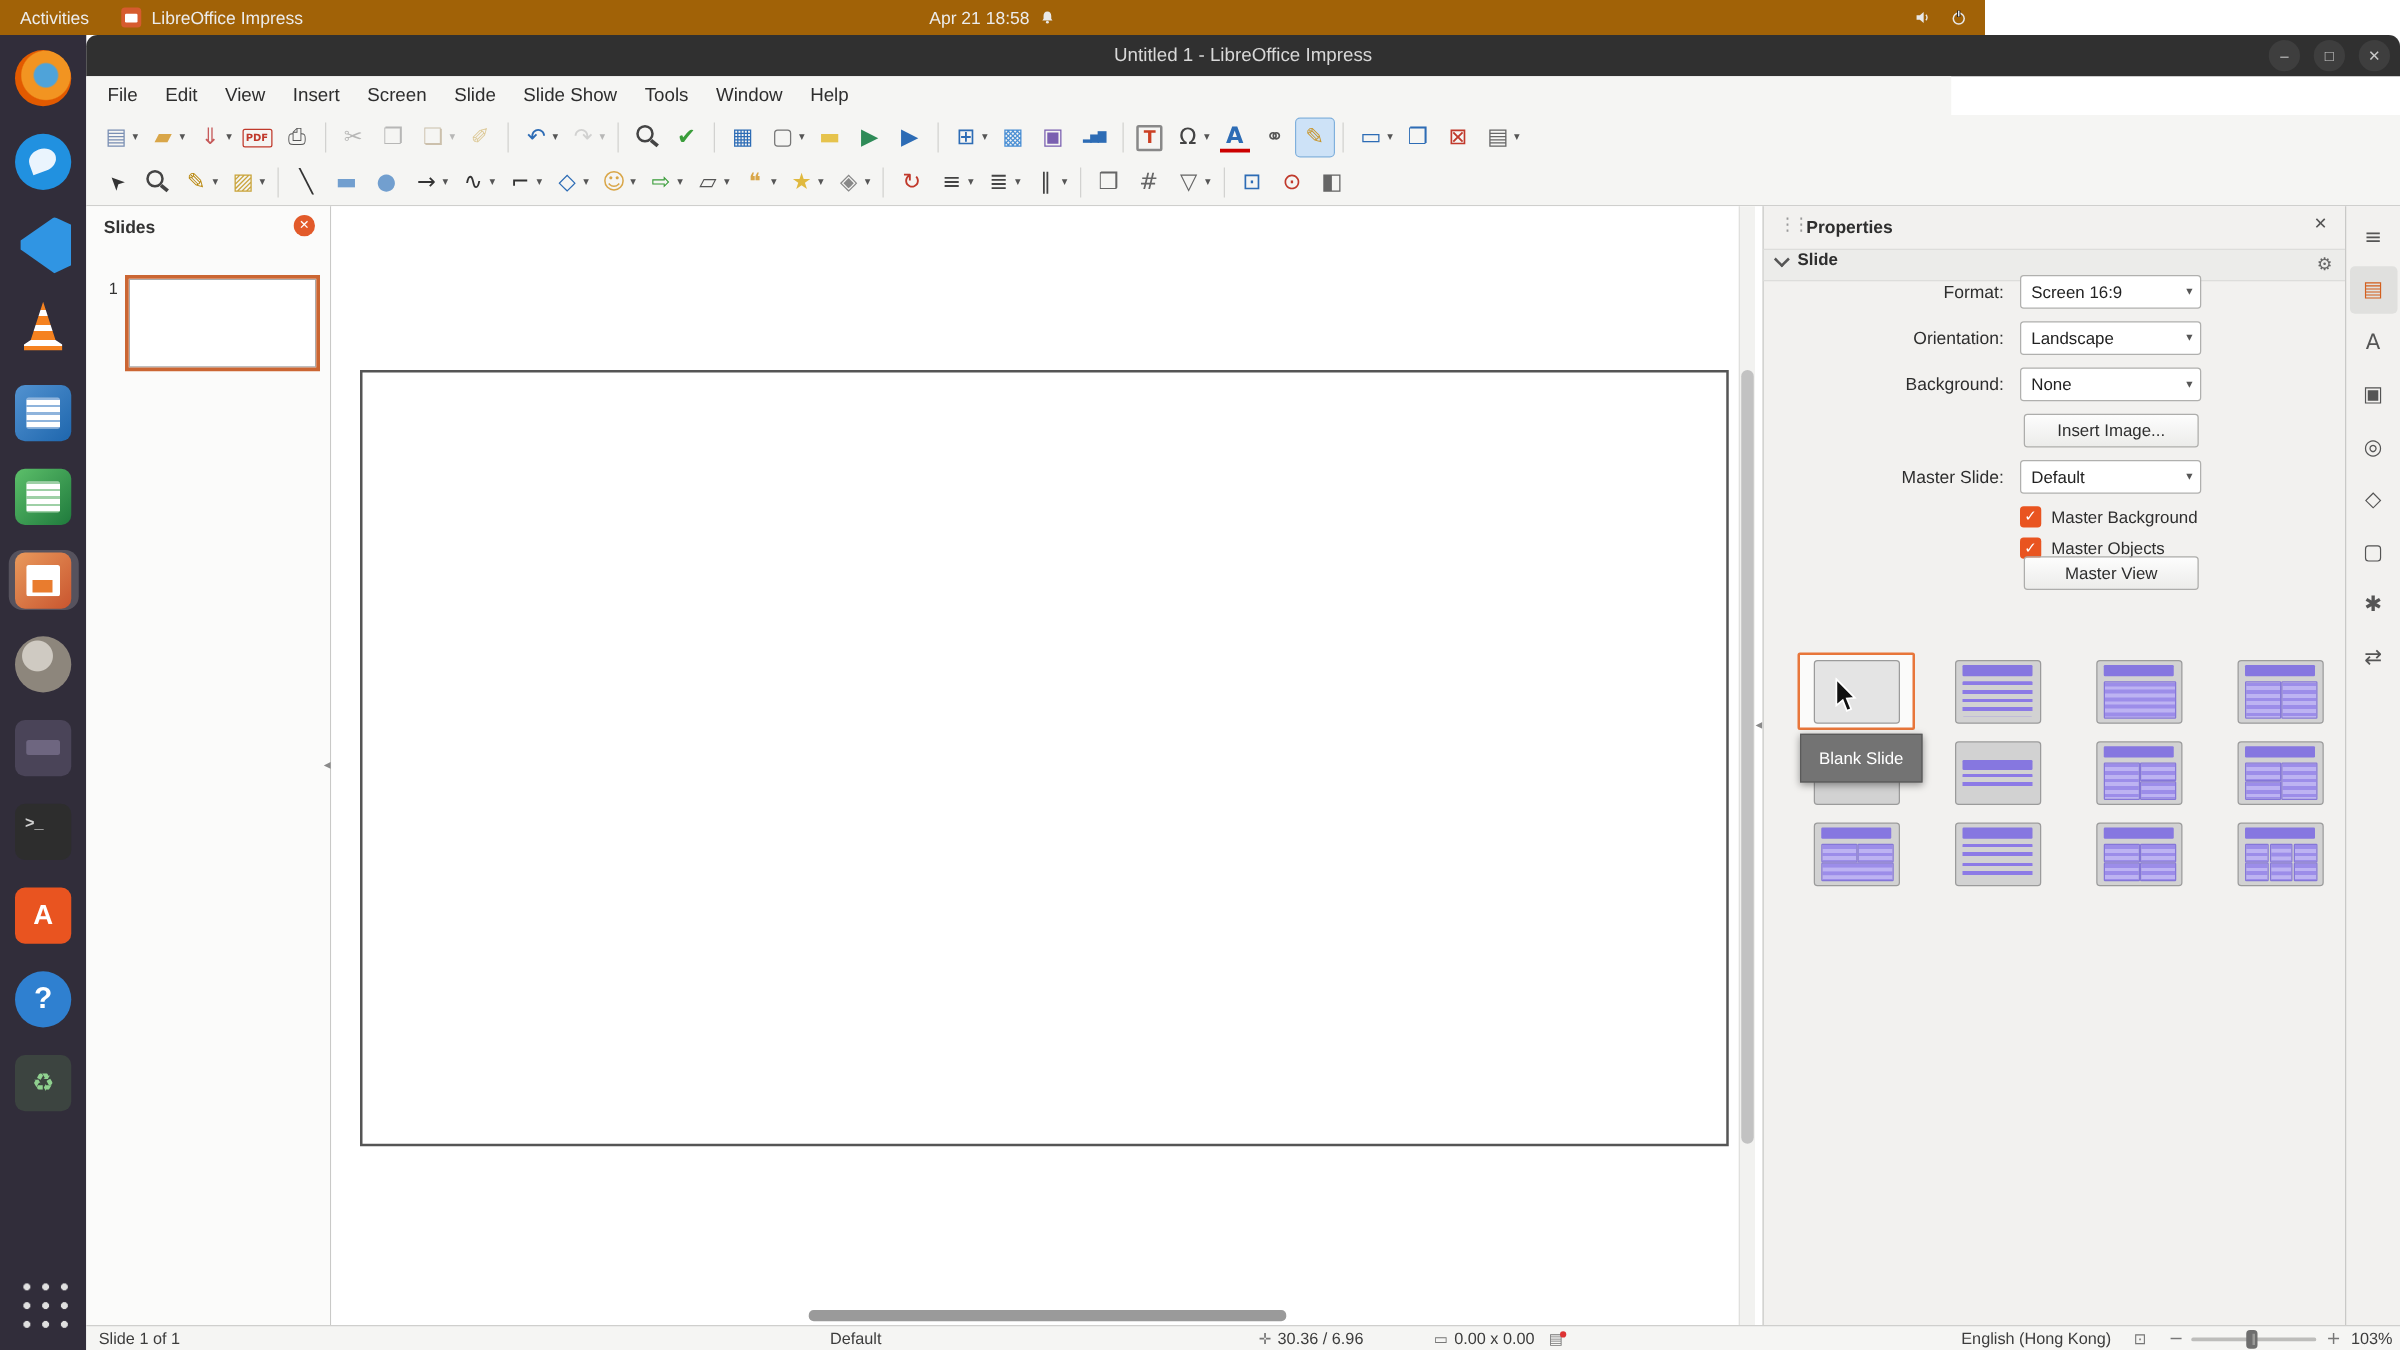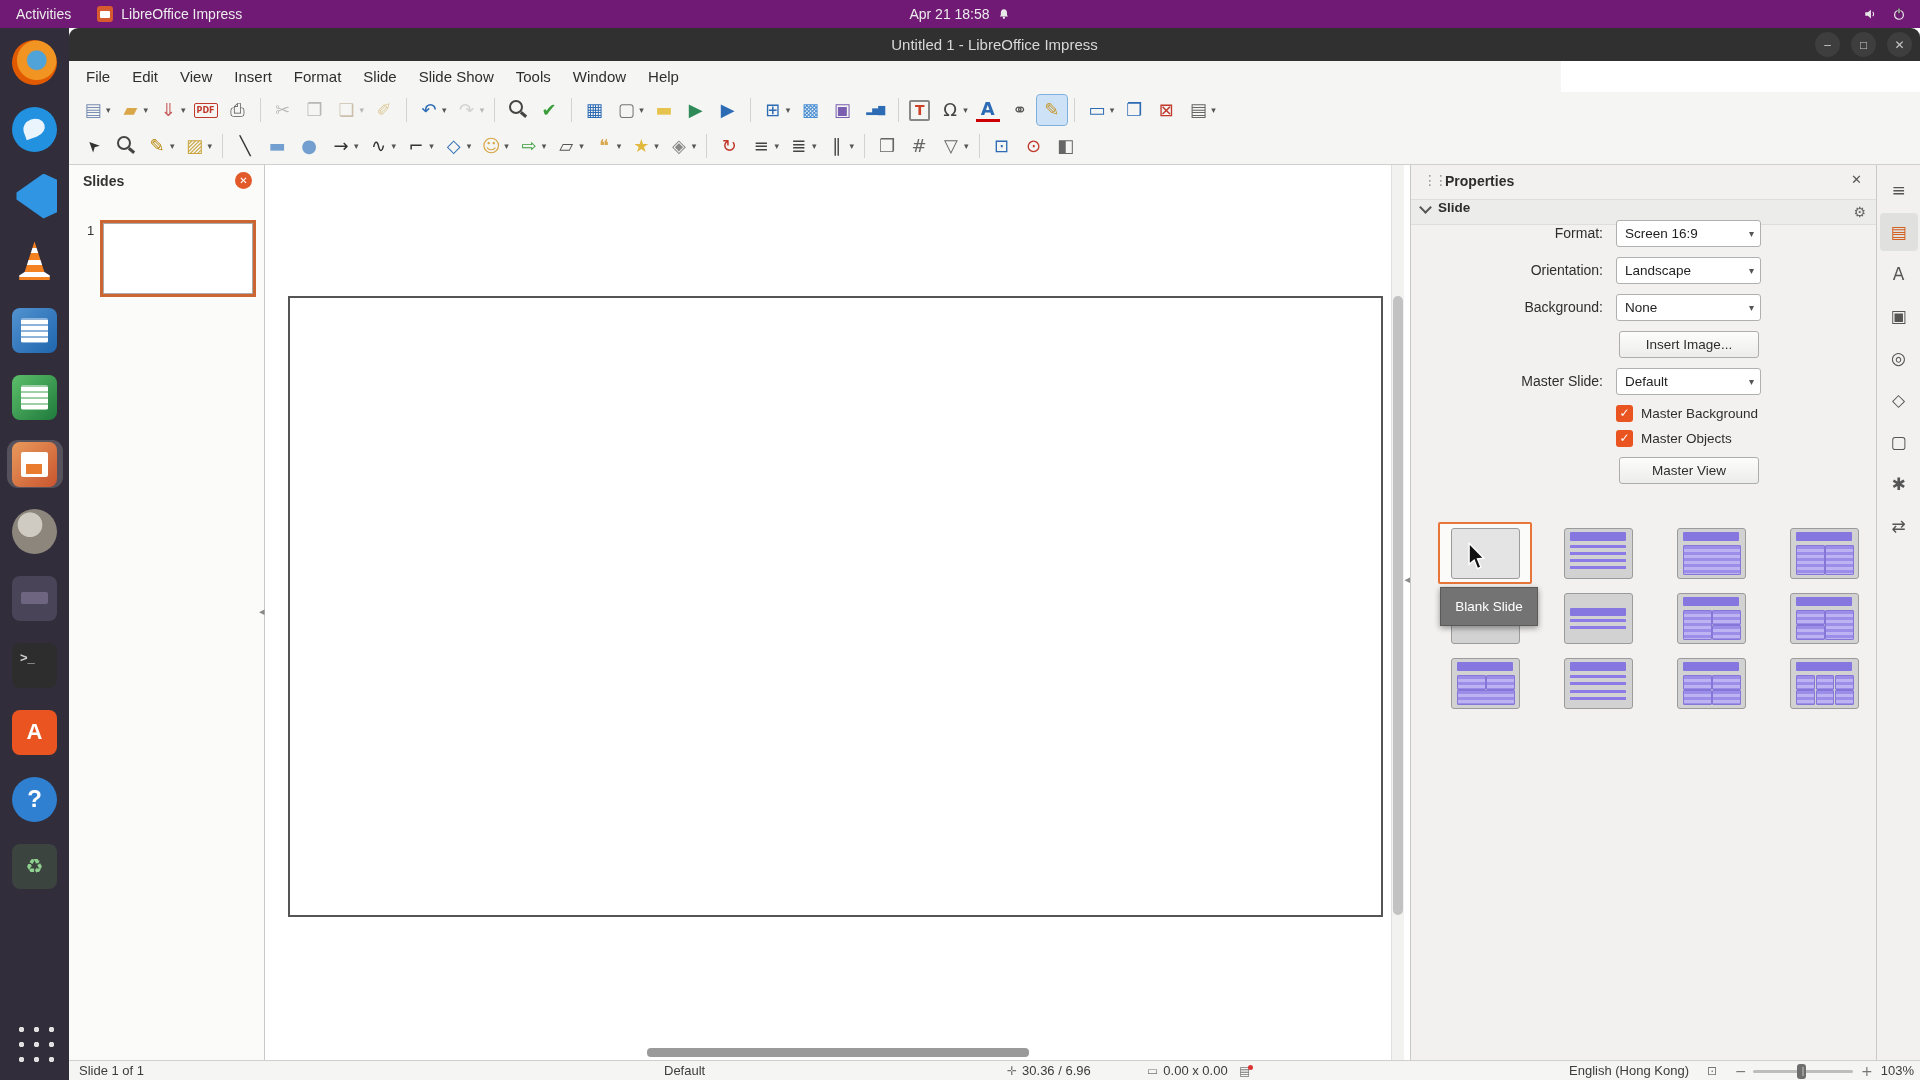--- a/index.html
+++ b/index.html
@@ -1,19 +1,19 @@
 <!DOCTYPE html>
 <html><head>
 <meta charset="utf-8">
 <style>
   html,body{margin:0;padding:0;background:#000;}
   #screen{position:relative;width:1920px;height:1080px;overflow:hidden;
           font-family:"Liberation Sans","DejaVu Sans",sans-serif;background:#fff;}
   
-  #topbar{position:absolute;left:0;top:0;width:1920px;height:28px;background:#701a75;
+  #topbar{position:absolute;left:0;top:0;width:1588px;height:28px;background:#a16207;
           color:#ececec;font-size:14px;display:flex;align-items:center;}
   #topbar .tb-left{display:flex;align-items:center;gap:26px;padding-left:16px;}
   #topbar .tb-app{display:flex;align-items:center;gap:8px;}
   .mini-impress{width:16px;height:16px;border-radius:3px;background:#d65b2e;position:relative;}
   .mini-impress::after{content:"";position:absolute;left:3px;top:5px;right:3px;bottom:4px;background:#fff;border-radius:1px;}
   #topbar .tb-center{position:absolute;left:50%;transform:translateX(-50%);display:flex;align-items:center;gap:8px;}
   #topbar .tb-right{margin-left:auto;display:flex;align-items:center;gap:14px;padding-right:14px;}
   
   #titlebar{position:absolute;left:69px;top:28px;width:1851px;height:33px;background:#303030;
             border-radius:9px 9px 0 0;display:flex;align-items:center;justify-content:center;
@@ -246,21 +246,21 @@
       <div class="win-btn">□</div>
       <div class="win-btn">✕</div>
     </div>
   </div>
 
   <nav id="menubar">
       <div class="menu-item">File</div>
       <div class="menu-item">Edit</div>
       <div class="menu-item">View</div>
       <div class="menu-item">Insert</div>
-      <div class="menu-item">Format</div>
+      <div class="menu-item">Screen</div>
       <div class="menu-item">Slide</div>
       <div class="menu-item">Slide Show</div>
       <div class="menu-item">Tools</div>
       <div class="menu-item">Window</div>
       <div class="menu-item">Help</div>
     </nav>
 
   <div id="toolbar1">
       <span class="tb-btn ti-new">
         <span class="g" style="color: rgb(122, 143, 179);">▤</span>
@@ -536,21 +536,21 @@
 
     <div class="p-check" style="top:238px;">
       <span class="cb">✓</span>
       <span class="cb-label">Master Background</span>
     </div>
     <div class="p-check" style="top:263px;">
       <span class="cb">✓</span>
       <span class="cb-label">Master Objects</span>
     </div>
 
-    <div class="p-button" style="top:292px;">Master View</div>
+    <div class="p-button" style="top:280px;">Master View</div>
 
 
     <div id="layouts-grid">
         <div class="lay-cell selected">
           <div class="lay"></div>
         </div>
         <div class="lay-cell">
           <div class="lay">
             <div class="lay-blk t" style="left: 8%; top: 8%; width: 84%; height: 18%;"></div>
             <div class="lay-blk l" style="left: 8%; top: 34%; width: 84%; height: 56%;"></div>

